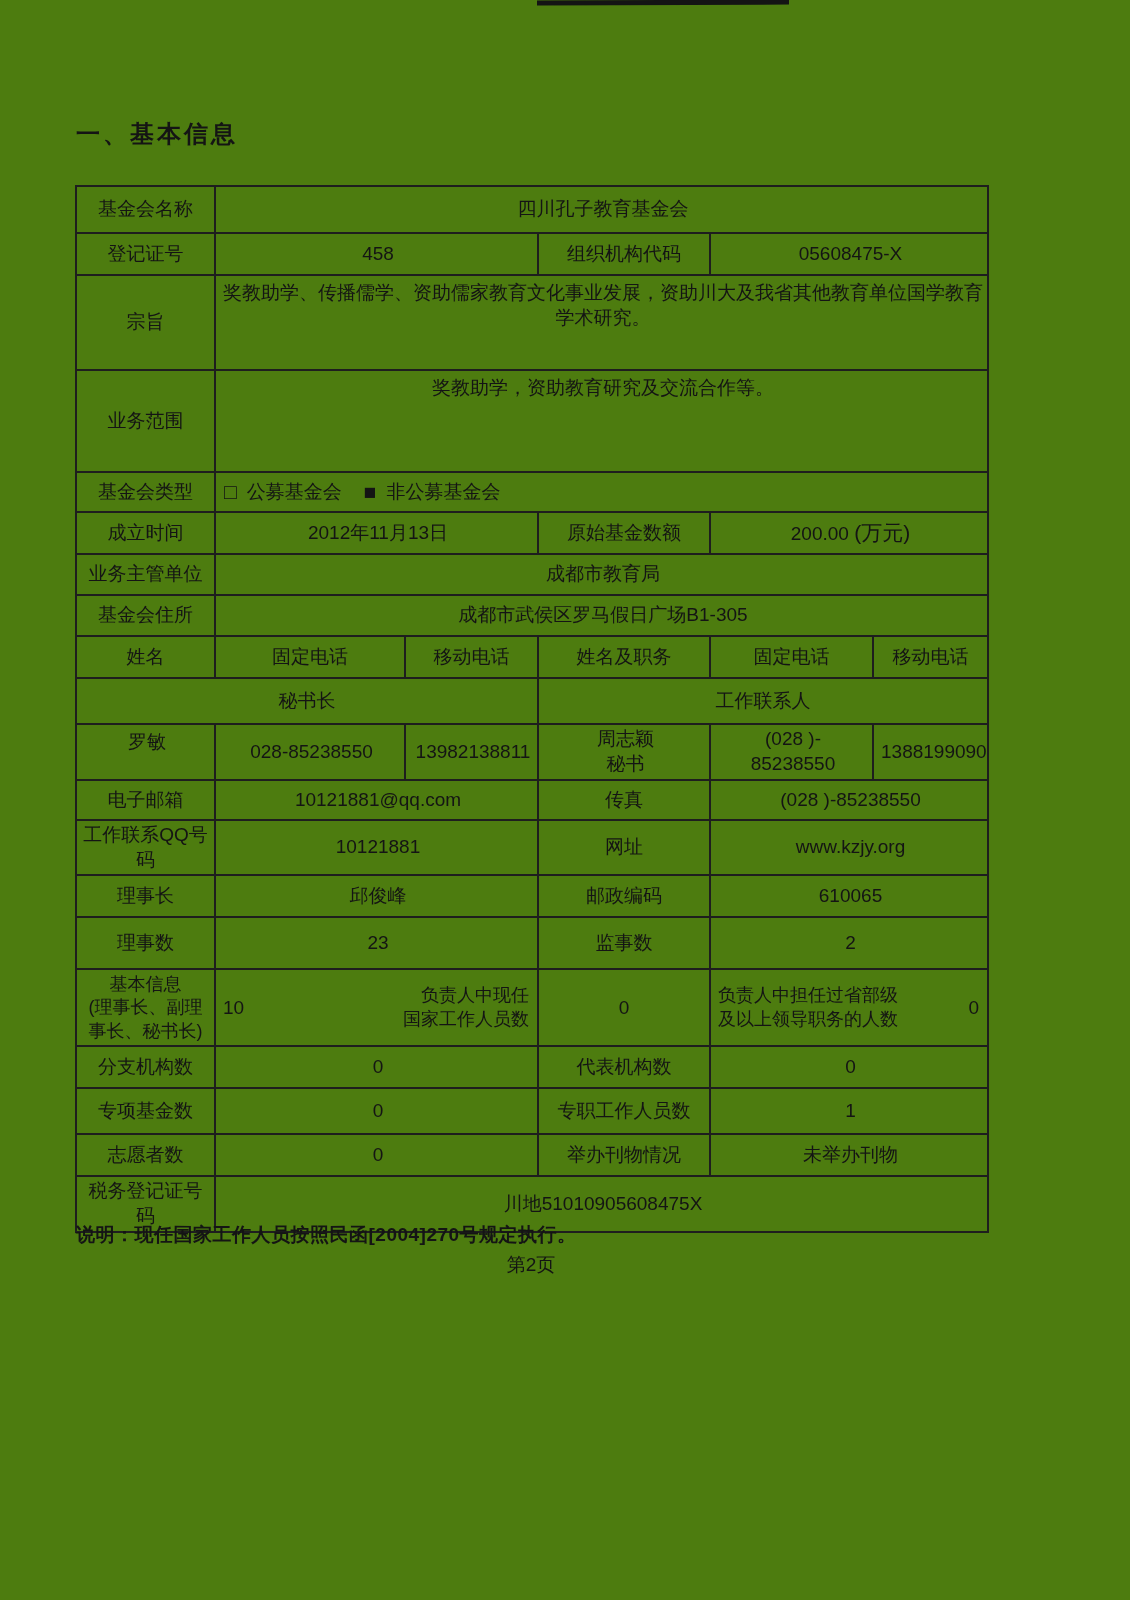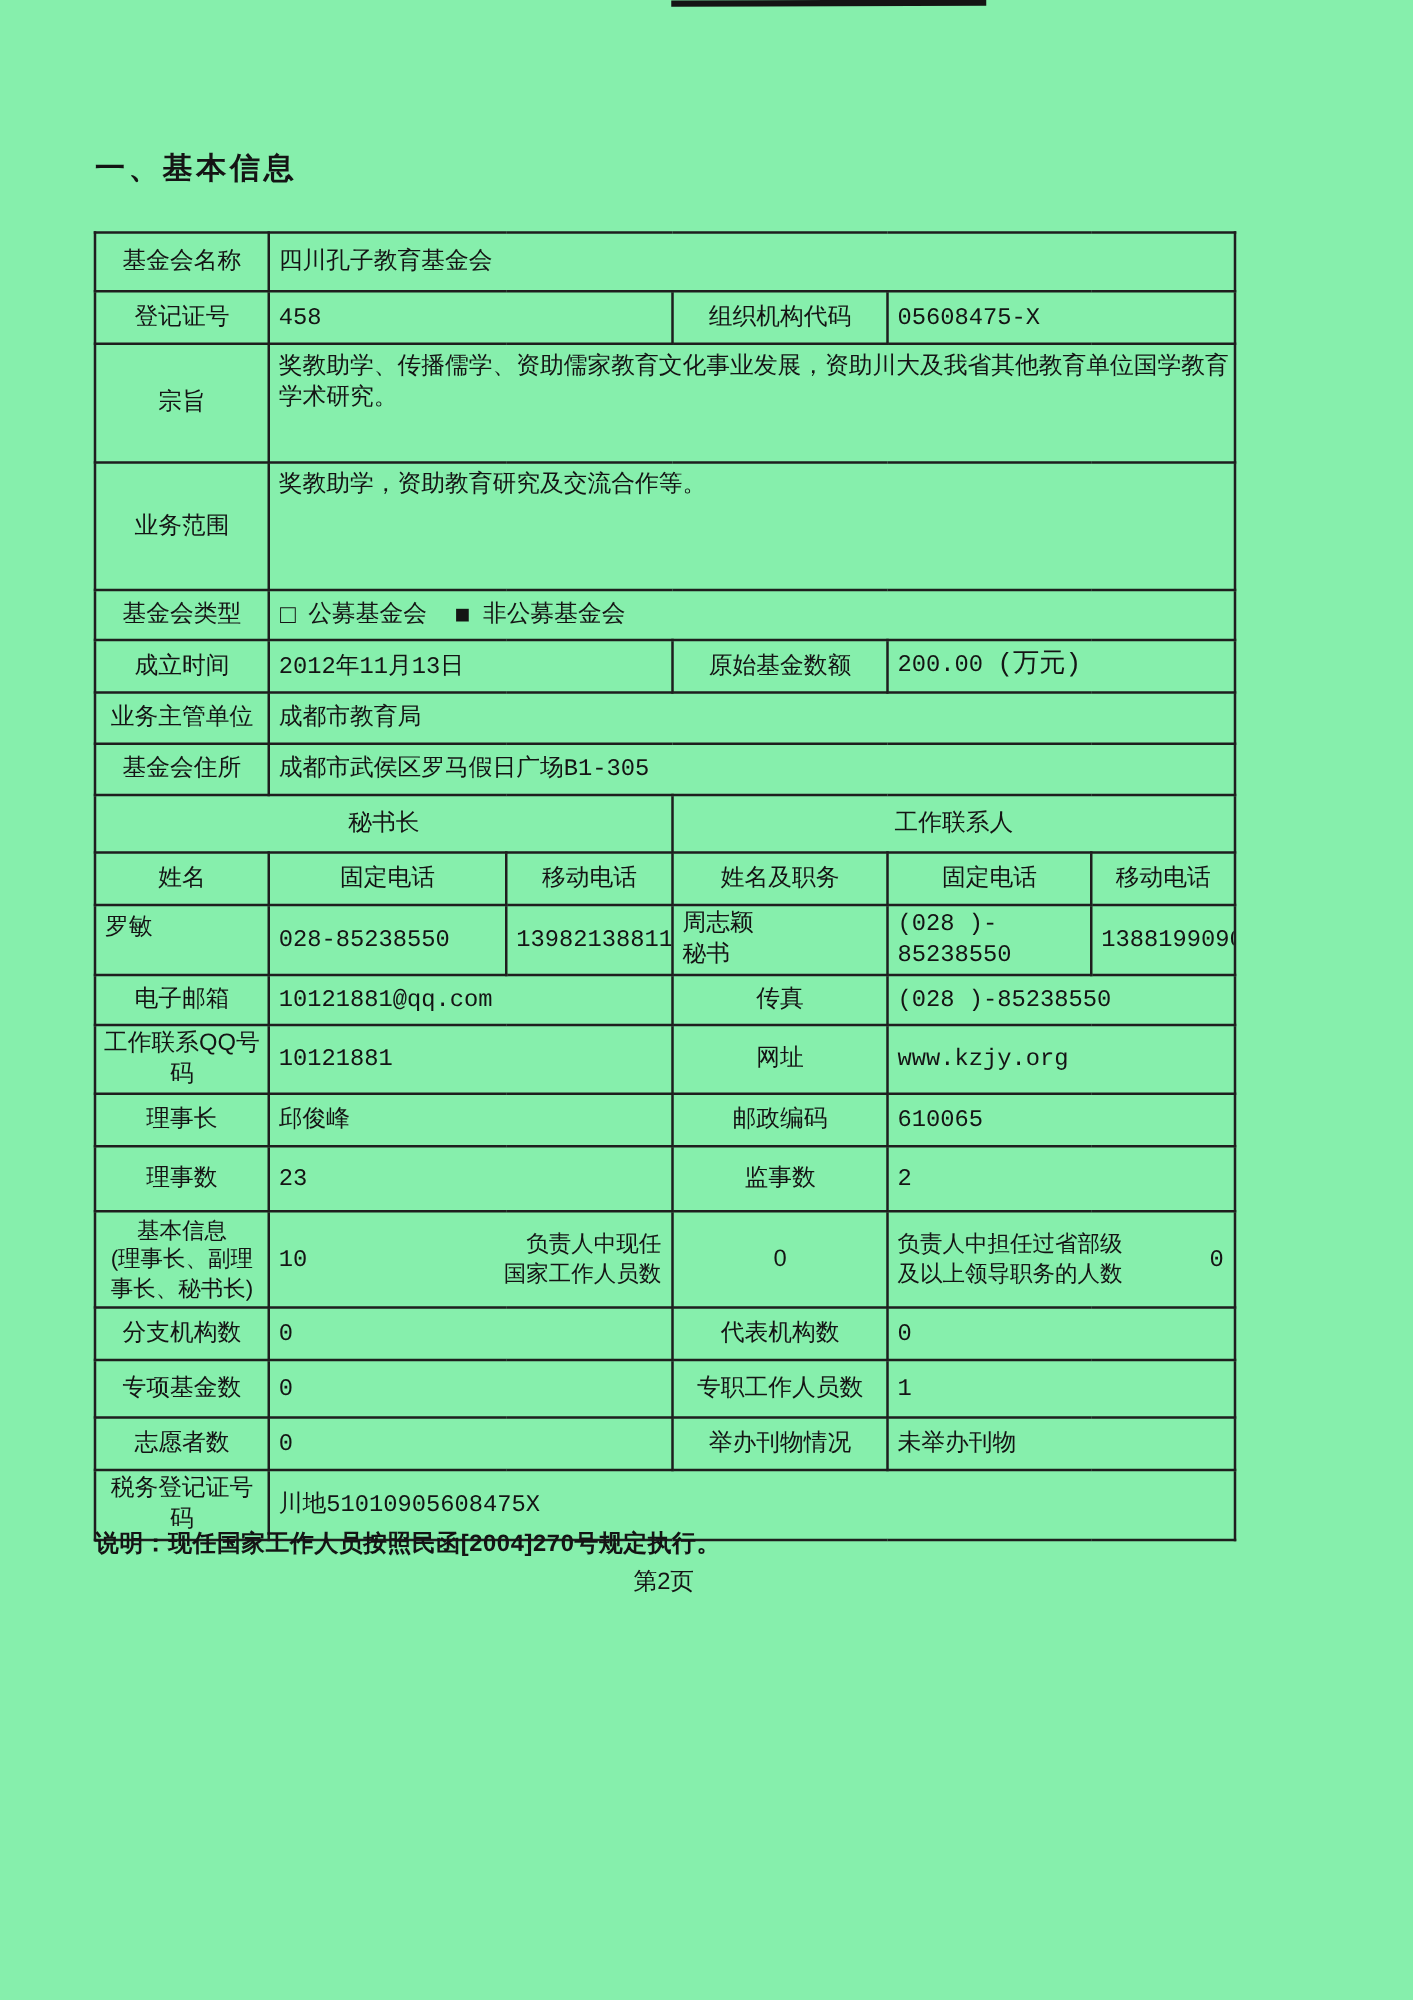--- a/index.html
+++ b/index.html
@@ -1,21 +1,21 @@
 <!DOCTYPE html>
 <html><head>
 <meta charset="utf-8">
 <style>
   * { box-sizing: border-box; margin: 0; padding: 0; }
   html, body { background: #e8e8e8; }
   .page {
     position: relative;
     width: 1130px;
     height: 1600px;
-    background: #86efac;
+    background: #4d7c0f;
     font-family: "Liberation Sans", sans-serif;
     color: #141414;
     overflow: hidden;
     margin: 0 auto;
   }
   .scan-bar {
     position: absolute;
     left: 537px; top: 0;
     width: 252px; height: 5px;
     background: #141414;
@@ -40,23 +40,23 @@
     overflow: hidden;
     line-height: 1.3;
   }
   .lbl {
     text-align: center;
     vertical-align: middle;
     font-size: 19px;
     padding: 2px 3px;
   }
   .val {
-    font-family: Liberation Mono, monospace;
-    font-size: 19px;
-    text-align: left;
+    font-family: Liberation Sans, sans-serif;
+    font-size: 19px;
+    text-align: center;
     vertical-align: middle;
     padding: 2px 4px 2px 7px;
   }
   .vtop { vertical-align: top; padding-top: 5px; }
   .pre { white-space: pre-line; }
   .small { font-size: 18px; line-height: 1.3; }
   .flexcell {
     display: flex;
     align-items: center;
     justify-content: space-between;
@@ -143,32 +143,32 @@
     <tr style="height:41px">
       <td class="lbl">业务主管单位</td>
       <td class="val" colspan="5">成都市教育局</td>
     </tr>
 
     <tr style="height:41px">
       <td class="lbl">基金会住所</td>
       <td class="val" colspan="5">成都市武侯区罗马假日广场B1-305</td>
     </tr>
 
-    <tr style="height:46px">
-      <td class="lbl" colspan="3">秘书长</td>
-      <td class="lbl" colspan="3">工作联系人</td>
-    </tr>
-
     <tr style="height:42px">
       <td class="lbl">姓名</td>
       <td class="lbl">固定电话</td>
       <td class="lbl">移动电话</td>
       <td class="lbl">姓名及职务</td>
       <td class="lbl">固定电话</td>
       <td class="lbl">移动电话</td>
+    </tr>
+
+    <tr style="height:46px">
+      <td class="lbl" colspan="3">秘书长</td>
+      <td class="lbl" colspan="3">工作联系人</td>
     </tr>
 
     <tr style="height:56px">
       <td class="val vtop">罗敏</td>
       <td class="val">028-85238550</td>
       <td class="val">13982138811</td>
       <td class="val pre">周志颖
 秘书</td>
       <td class="val pre">(028  )-
 85238550</td>

